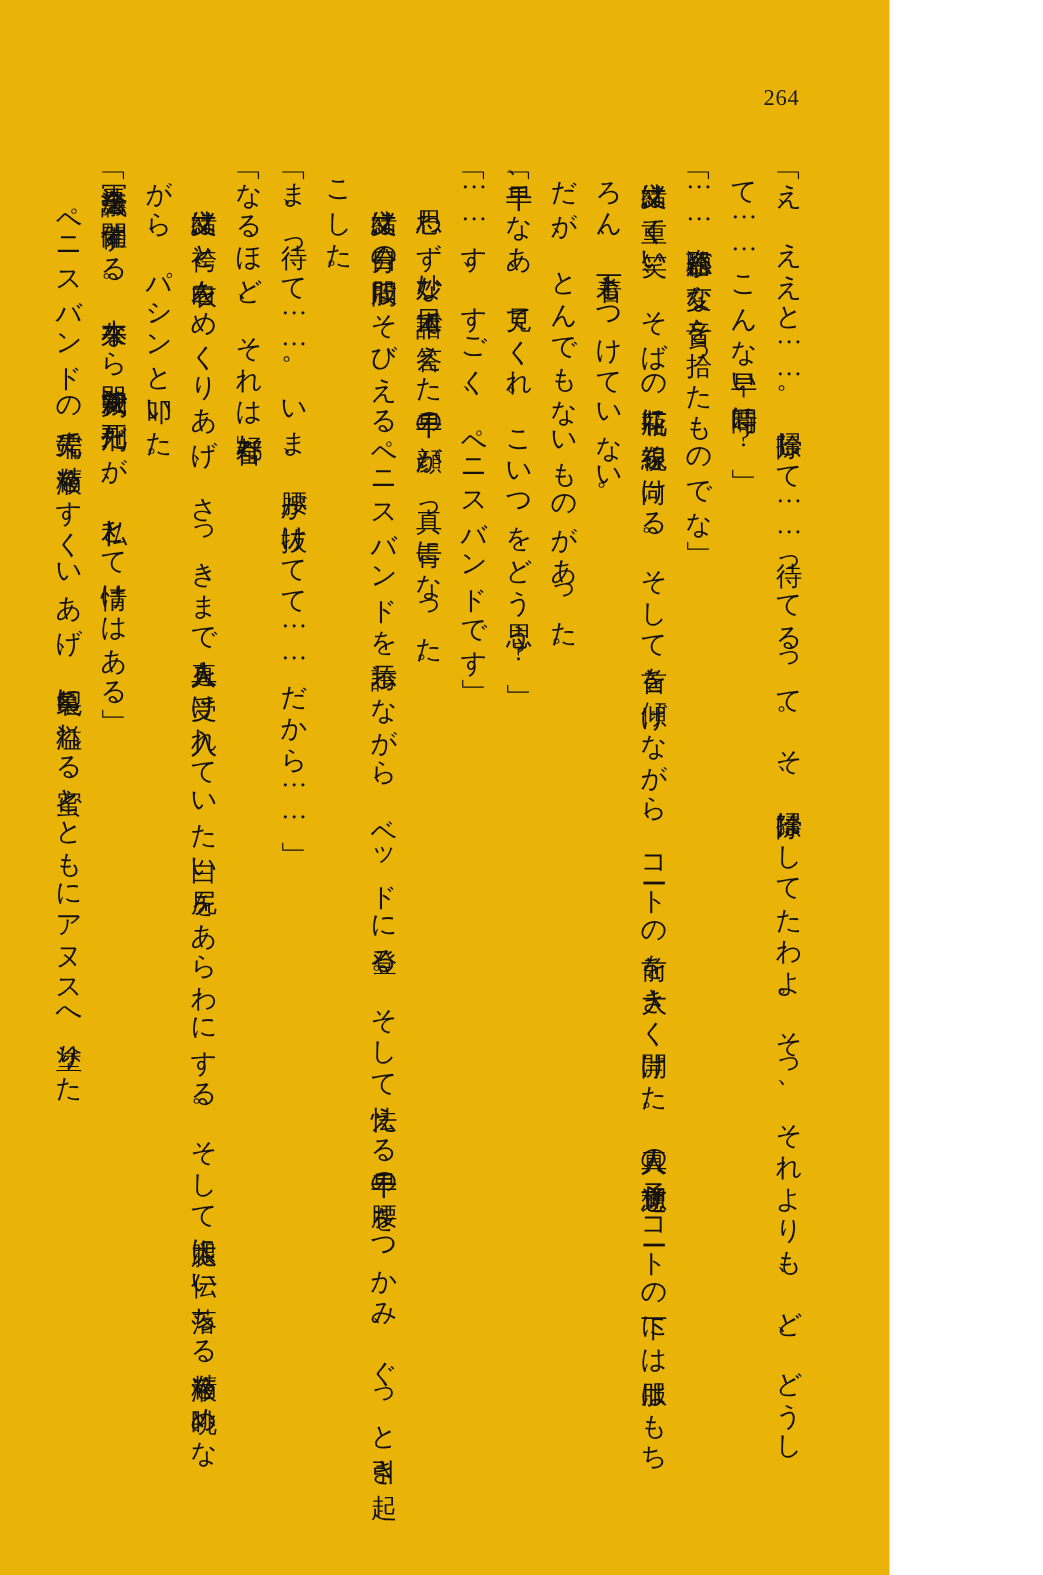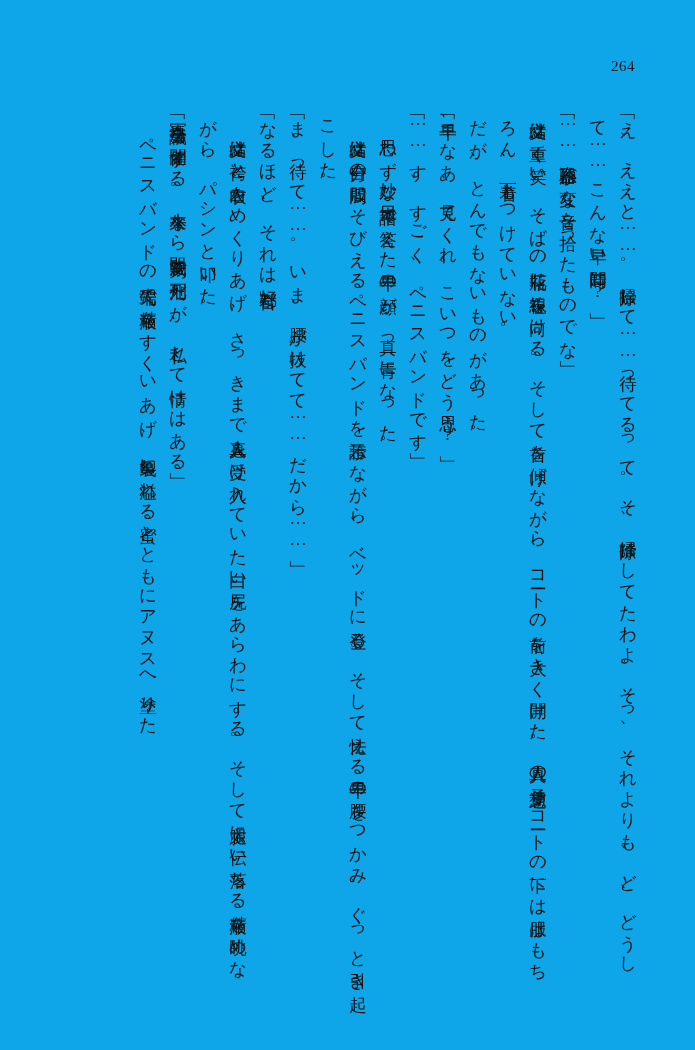--- a/index.html
+++ b/index.html
@@ -10,23 +10,23 @@
   body {
     width: 695px;
     height: 1050px;
     font-family: "Liberation Serif", "DejaVu Serif", serif;
     color: #111111;
     overflow: hidden;
     position: relative;
   }
   #page {
     position: relative;
-    width: 695px;
+    width: 593px;
     height: 1050px;
-    background: #0ea5e9;
+    background: #eab308;
   }
   #page-number {
     position: absolute;
     top: 58px;
     right: 60px;
     font-size: 15px;
     letter-spacing: 0.5px;
     color: #1a1a1a;
     font-family: "Liberation Serif", "DejaVu Serif", serif;
   }

